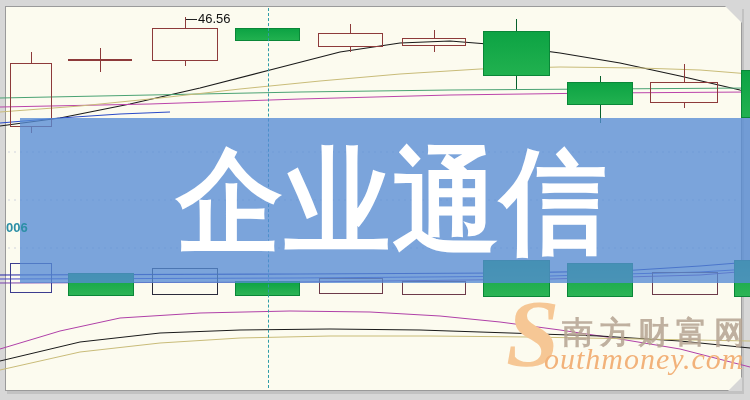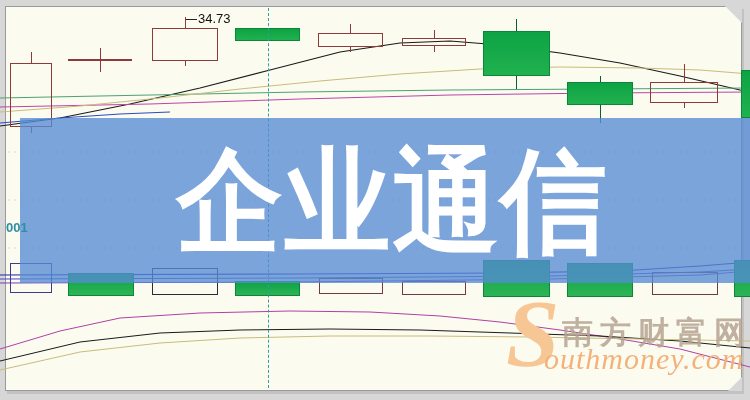--- a/index.html
+++ b/index.html
@@ -99,28 +99,28 @@
       <div class="vbar" style="left: 482.5px; top: 260px; width: 67px; height: 37px; background: linear-gradient(rgb(13, 163, 68), rgb(44, 180, 85)); border: 1px solid rgb(10, 135, 56);"></div>
       <div class="vbar" style="left: 567px; top: 263px; width: 66px; height: 34px; background: linear-gradient(rgb(13, 163, 68), rgb(44, 180, 85)); border: 1px solid rgb(10, 135, 56);"></div>
       <div class="vbar" style="left: 652px; top: 272px; width: 66px; height: 23px; border: 1px solid rgb(109, 58, 73); background: transparent;"></div>
       <div class="vbar" style="left: 733.5px; top: 260px; width: 17px; height: 37px; background: linear-gradient(rgb(13, 163, 68), rgb(44, 180, 85)); border: 1px solid rgb(10, 135, 56);"></div>
     </div>
 
   <div class="crosshair z14" id="crosshair" style="left: 268px; border-left-color: rgb(47, 156, 168);"></div>
 
   <div class="price-label z16">
     <span class="price-tick"></span>
-    <span class="price-text">34.73</span>
+    <span class="price-text">46.56</span>
   </div>
 
   <div class="banner z20">
     <div class="banner-title">企业通信</div>
   </div>
 
-  <div class="axis-label">001</div>
+  <div class="axis-label">006</div>
 
   <div class="watermark z26">
     <span class="wm-s">S</span>
     <span class="wm-cn">南方财富网</span>
     <span class="wm-en">outhmoney.com</span>
   </div>
 
 </div>
 
 </body></html>

